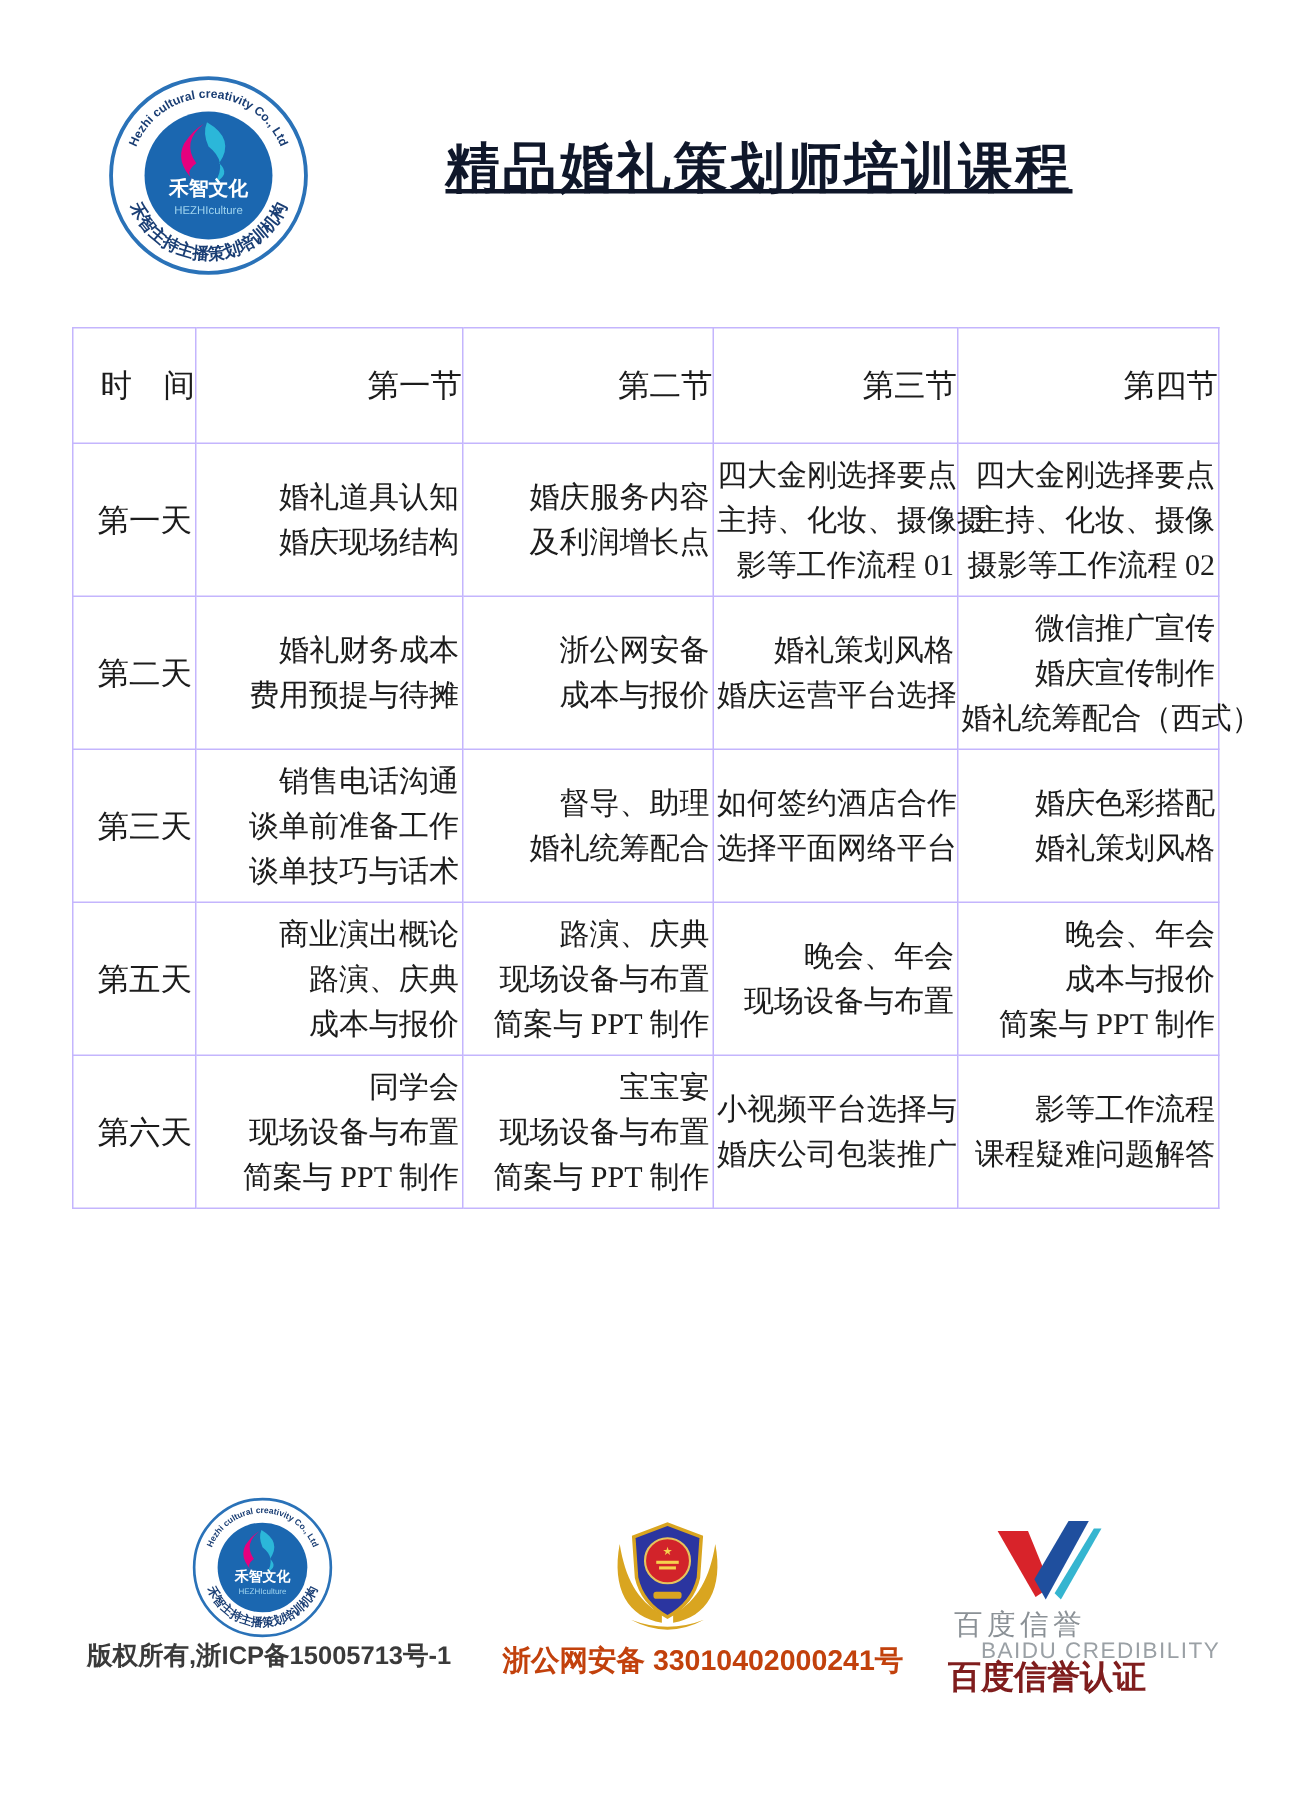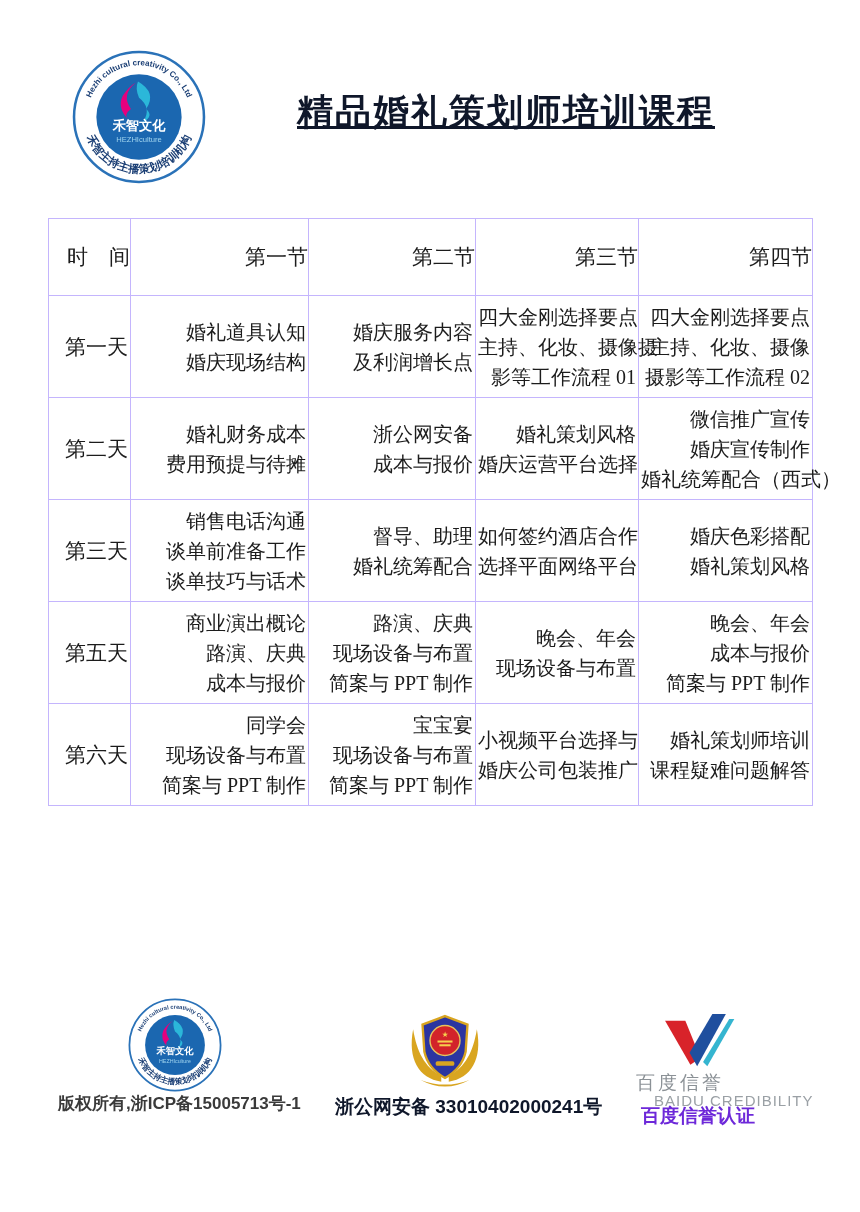--- a/index.html
+++ b/index.html
@@ -25,31 +25,31 @@
   .line { line-height:30px; white-space:pre; }
 
   
   .foot-logo { position:absolute; left:128px; top:998px; width:94px; height:94px; }
   .copyright-text { position:absolute; left:58px; top:1092px; width:232px; text-align:center;
                     font-family:Liberation Sans, sans-serif;
                     font-weight:bold; font-size:17px; color:#3a3a3a; white-space:nowrap; }
   .police-badge { position:absolute; left:398px; top:1003px; width:94px; height:90px; }
   .police-text { position:absolute; left:335px; top:1094px; width:220px; text-align:center;
                  font-family:"Liberation Sans","DejaVu Sans",sans-serif;
-                 font-weight:bold; font-size:19px; color:#0f172a; white-space:nowrap; }
+                 font-weight:bold; font-size:19px; color:#c2410c; white-space:nowrap; }
   .baidu-logo { position:absolute; left:660px; top:1010px; width:76px; height:62px; }
   .baidu-cn   { position:absolute; left:600px; top:1070px; width:160px; text-align:center;
                 font-family:"Liberation Sans","DejaVu Sans",sans-serif;
                 font-size:19px; letter-spacing:3px; color:#8b9196; white-space:nowrap; }
   .baidu-en   { position:absolute; left:654px; top:1092px; width:160px; text-align:left;
                 font-family:"Liberation Sans","DejaVu Sans",sans-serif;
                 font-size:15px; letter-spacing:1px; color:#9aa0a5; white-space:nowrap; }
   .baidu-cert { position:absolute; left:618px; top:1103px; width:160px; text-align:center;
                 font-family:"Liberation Sans","DejaVu Sans",sans-serif;
-                font-weight:bold; font-size:19px; color:#6d28d9; white-space:nowrap; }
+                font-weight:bold; font-size:22px; color:#7f1d1d; white-space:nowrap; }
 </style>
 </head>
 <body>
 
 <div class="page">
 
   <svg width="0" height="0" style="position:absolute" aria-hidden="true">
     <defs>
       <symbol id="hezhi-logo" viewBox="0 0 132 132">
         <circle cx="66" cy="66" r="64" fill="#ffffff" stroke="#2a72b8" stroke-width="2.5"></circle>
@@ -205,21 +205,21 @@
           <td>
             <div class="line">宝宝宴</div>
             <div class="line">现场设备与布置</div>
             <div class="line">简案与 PPT 制作</div>
           </td>
           <td>
             <div class="line">小视频平台选择与</div>
             <div class="line">婚庆公司包装推广</div>
           </td>
           <td>
-            <div class="line">婚礼策划师培训</div>
+            <div class="line">影等工作流程</div>
             <div class="line">课程疑难问题解答</div>
           </td>
         </tr>
       </tbody>
   </table>
 
   <svg class="foot-logo">
     <use href="#hezhi-logo"></use>
   </svg>
   <div class="copyright-text">版权所有,浙ICP备15005713号-1</div>

